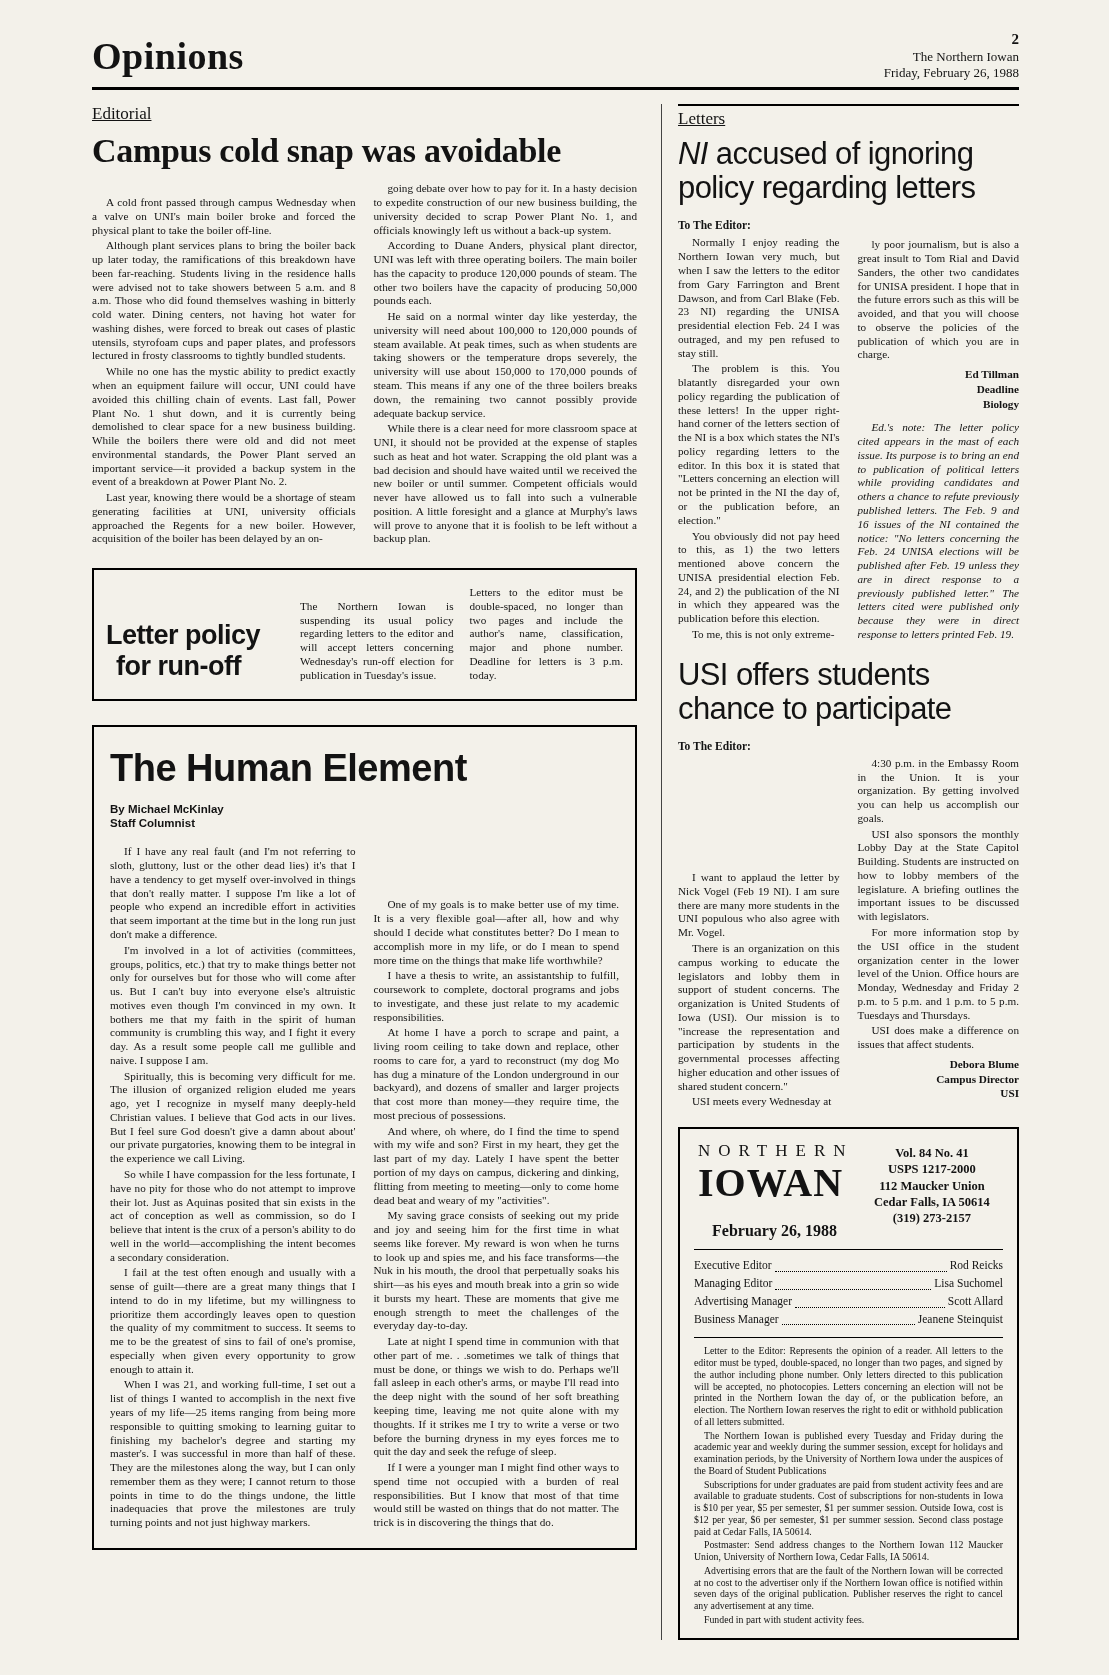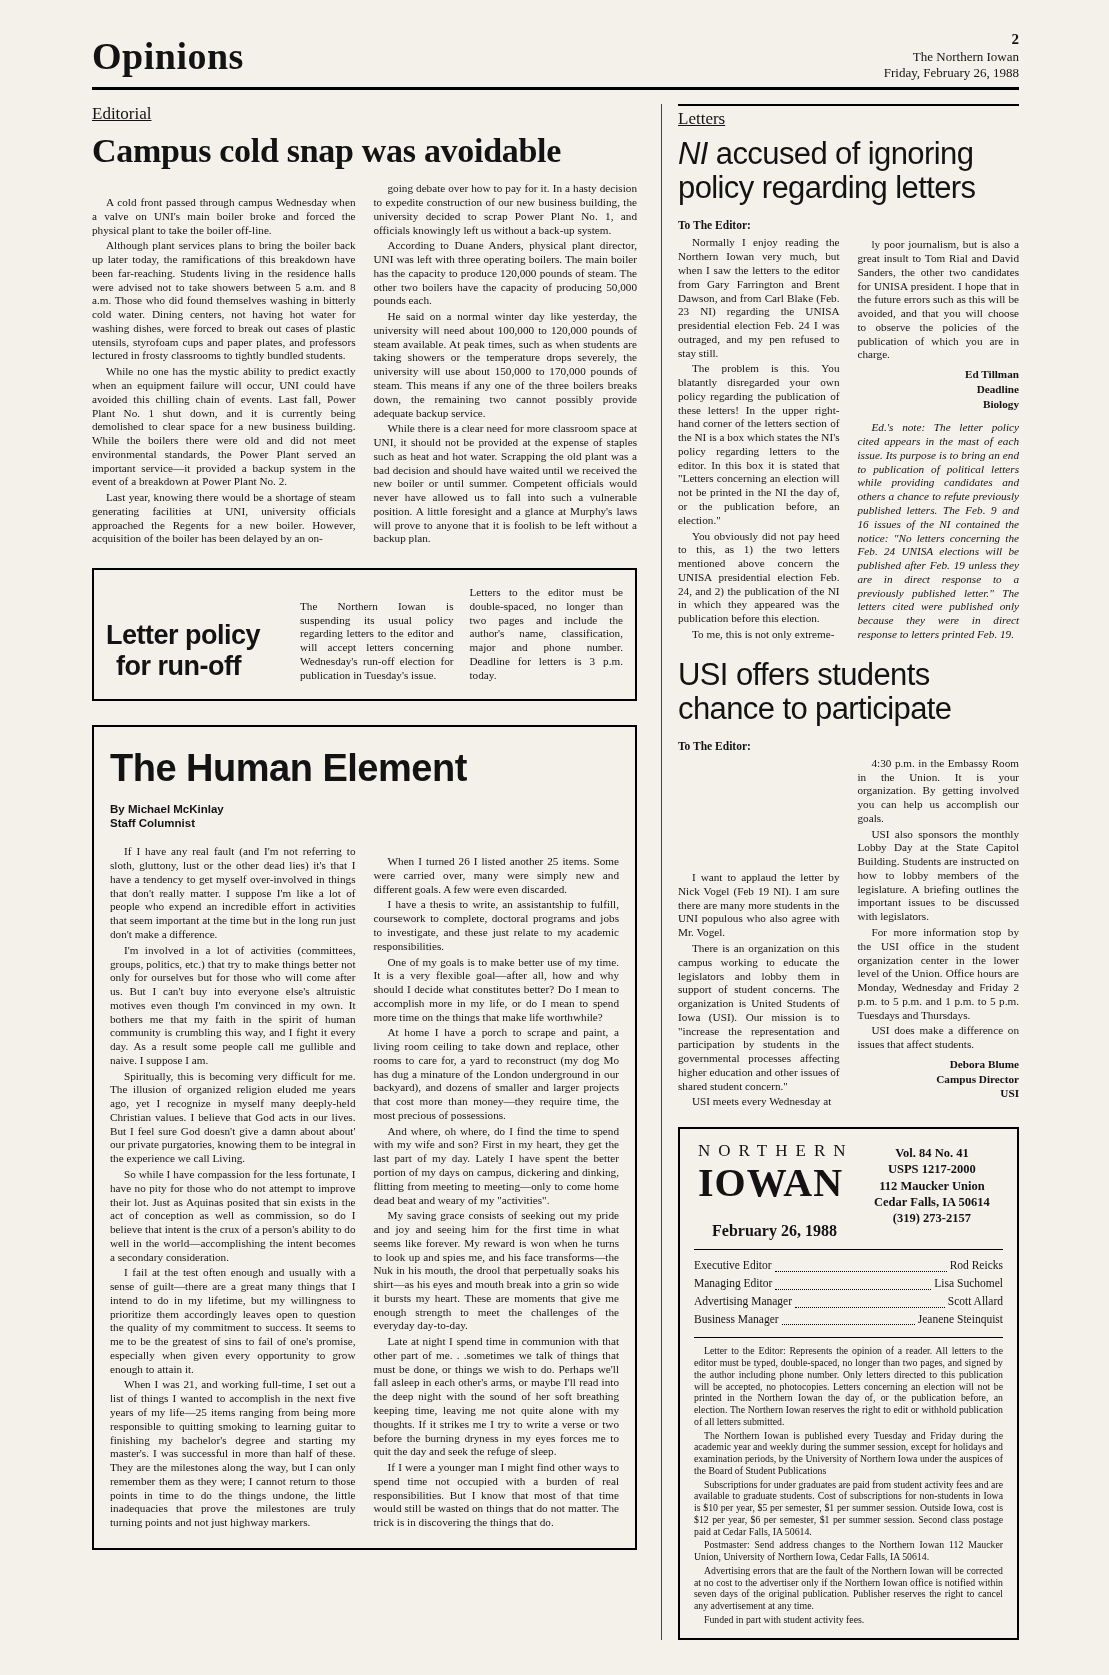--- a/index.html
+++ b/index.html
@@ -151,23 +151,22 @@
         <div class="twocol body-text">
           <div class="col">
               <p>If I have any real fault (and I'm not referring to sloth, gluttony, lust or the other dead lies) it's that I have a tendency to get myself over-involved in things that don't really matter. I suppose I'm like a lot of people who expend an incredible effort in activities that seem important at the time but in the long run just don't make a difference.</p>
               <p>I'm involved in a lot of activities (committees, groups, politics, etc.) that try to make things better not only for ourselves but for those who will come after us. But I can't buy into everyone else's altruistic motives even though I'm convinced in my own. It bothers me that my faith in the spirit of human community is crumbling this way, and I fight it every day. As a result some people call me gullible and naive. I suppose I am.</p>
               <p>Spiritually, this is becoming very difficult for me. The illusion of organized religion eluded me years ago, yet I recognize in myself many deeply-held Christian values. I believe that God acts in our lives. But I feel sure God doesn't give a damn about about' our private purgatories, knowing them to be integral in the experience we call Living.</p>
               <p>So while I have compassion for the less fortunate, I have no pity for those who do not attempt to improve their lot. Just as Aquinas posited that sin exists in the act of conception as well as commission, so do I believe that intent is the crux of a person's ability to do well in the world—accomplishing the intent becomes a secondary consideration.</p>
               <p>I fail at the test often enough and usually with a sense of guilt—there are a great many things that I intend to do in my lifetime, but my willingness to prioritize them accordingly leaves open to question the quality of my commitment to success. It seems to me to be the greatest of sins to fail of one's promise, especially when given every opportunity to grow enough to attain it.</p>
               <p>When I was 21, and working full-time, I set out a list of things I wanted to accomplish in the next five years of my life—25 items ranging from being more responsible to quitting smoking to learning guitar to finishing my bachelor's degree and starting my master's. I was successful in more than half of these. They are the milestones along the way, but I can only remember them as they were; I cannot return to those points in time to do the things undone, the little inadequacies that prove the milestones are truly turning points and not just highway markers.</p>
             </div>
           <div class="col">
-              <p>When I turned 26 I listed another 25 items. Some were carried over, many were simply new and different goals. A few were even discarded.</p>
+              <p>One of my goals is to make better use of my time. It is a very flexible goal—after all, how and why should I decide what constitutes better? Do I mean to accomplish more in my life, or do I mean to spend more time on the things that make life worthwhile?</p>
               <p>I have a thesis to write, an assistantship to fulfill, coursework to complete, doctoral programs and jobs to investigate, and these just relate to my academic responsibilities.</p>
-              <p>One of my goals is to make better use of my time. It is a very flexible goal—after all, how and why should I decide what constitutes better? Do I mean to accomplish more in my life, or do I mean to spend more time on the things that make life worthwhile?</p>
               <p>At home I have a porch to scrape and paint, a living room ceiling to take down and replace, other rooms to care for, a yard to reconstruct (my dog Mo has dug a minature of the London underground in our backyard), and dozens of smaller and larger projects that cost more than money—they require time, the most precious of possessions.</p>
               <p>And where, oh where, do I find the time to spend with my wife and son? First in my heart, they get the last part of my day. Lately I have spent the better portion of my days on campus, dickering and dinking, flitting from meeting to meeting—only to come home dead beat and weary of my "activities".</p>
               <p>My saving grace consists of seeking out my pride and joy and seeing him for the first time in what seems like forever. My reward is won when he turns to look up and spies me, and his face transforms—the Nuk in his mouth, the drool that perpetually soaks his shirt—as his eyes and mouth break into a grin so wide it bursts my heart. These are moments that give me enough strength to meet the challenges of the everyday day-to-day.</p>
               <p>Late at night I spend time in communion with that other part of me. . .sometimes we talk of things that must be done, or things we wish to do. Perhaps we'll fall asleep in each other's arms, or maybe I'll read into the deep night with the sound of her soft breathing keeping time, leaving me not quite alone with my thoughts. If it strikes me I try to write a verse or two before the burning dryness in my eyes forces me to quit the day and seek the refuge of sleep.</p>
               <p>If I were a younger man I might find other ways to spend time not occupied with a burden of real responsibilities. But I know that most of that time would still be wasted on things that do not matter. The trick is in discovering the things that do.</p>
             </div>
         </div>
       </section>
 
     </div>

